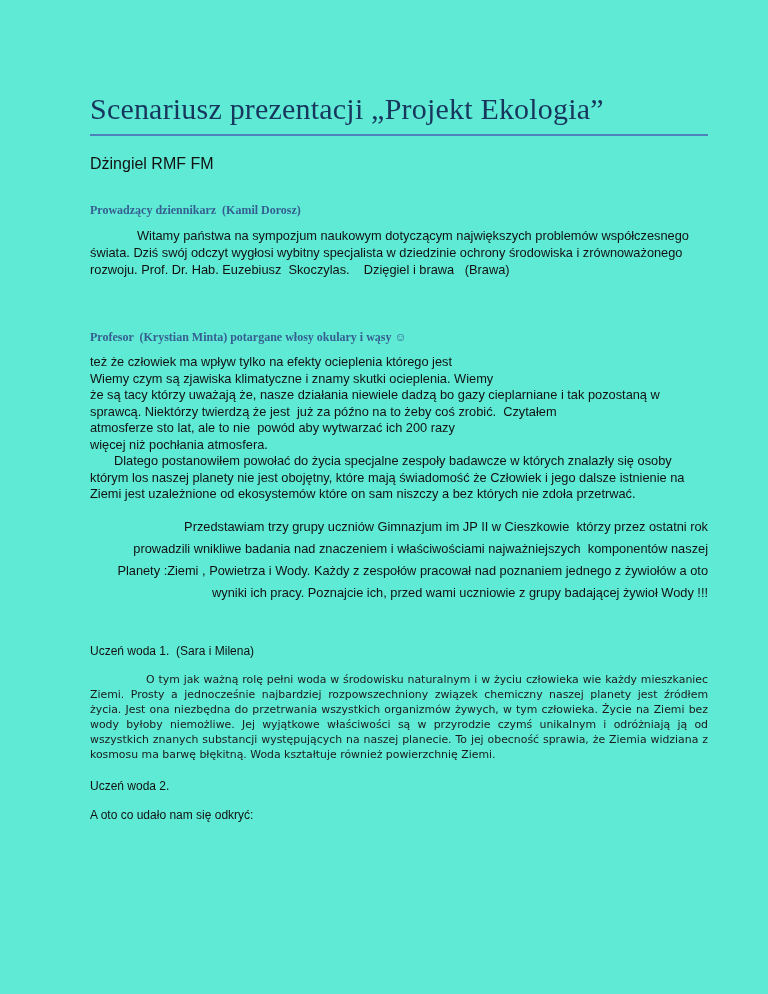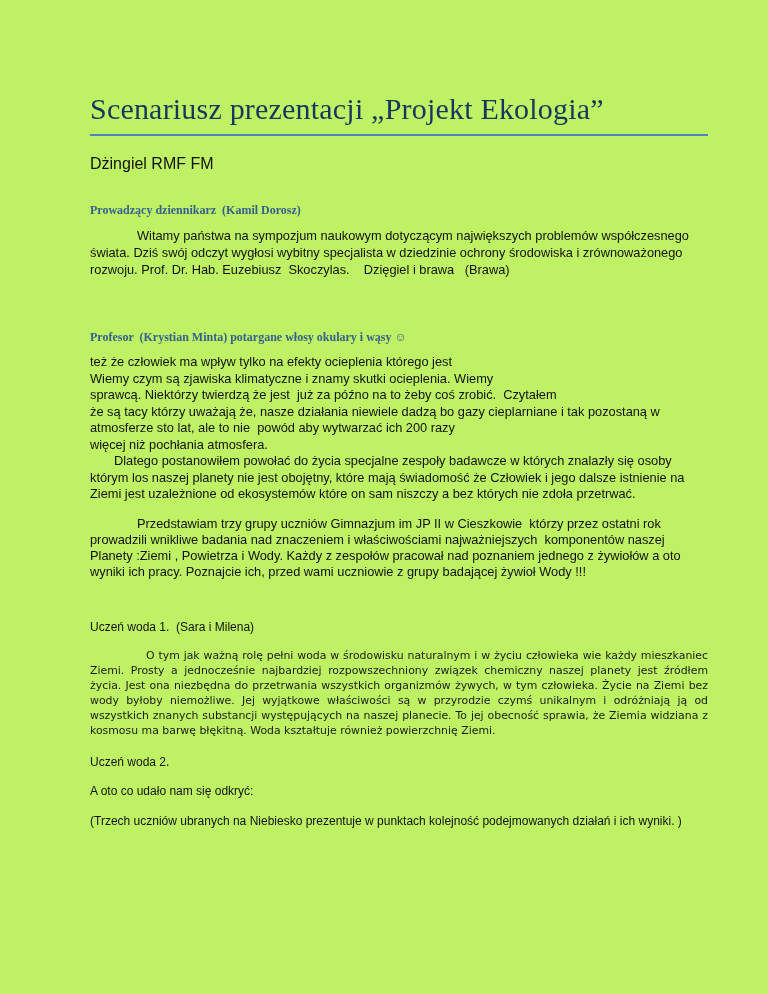--- a/index.html
+++ b/index.html
@@ -5,21 +5,21 @@
 <style>
   html, body {
     margin: 0;
     padding: 0;
     background: #ffffff;
   }
   .page {
     position: relative;
     width: 768px;
     height: 994px;
-    background: #bef264;
+    background: #5eead4;
     overflow: hidden;
     font-family: "Liberation Sans", sans-serif;
     color: #111111;
   }
   .content {
     padding: 72px 60px 0 90px; 
   }
 
   
   .doc-title {
@@ -63,21 +63,21 @@
   .indent-small { text-indent: 24px; }
   .par-host { margin-top: 6px; }
 
   .prof-lines { margin-top: 5px; }
   .prof-line {
     font-size: 12.8px;
     line-height: 16.5px;
     white-space: pre-wrap;
   }
   .par-teams { margin-top: 0; line-height: 16.5px; }
-  .par-groups { margin-top: 0; line-height: 16px; }
+  .par-groups { margin-top: 0; line-height: 22px; text-align: right; }
 
   .label-par {
     font-size: 12px;
     line-height: 17px;
     white-space: pre-wrap;
   }
   .lbl-water1 { margin-top: 39px; }
   .lbl-water2 { margin-top: 16px; }
   .lbl-discovery { margin-top: 1px; }
   .par-stage { margin-top: 13px; }
@@ -104,34 +104,33 @@
     <p class="jingle">Dżingiel RMF FM</p>
 
     <h2 class="h-blue h-host">Prowadzący dziennikarz  (Kamil Dorosz)</h2>
     <p class="body-par indent-tab par-host">Witamy państwa na sympozjum naukowym dotyczącym największych problemów współczesnego świata. Dziś swój odczyt wygłosi wybitny specjalista w dziedzinie ochrony środowiska i zrównoważonego rozwoju. Prof. Dr. Hab. Euzebiusz  Skoczylas.    Dzięgiel i brawa   (Brawa)</p>
 
     <h2 class="h-blue h-prof">Profesor  (Krystian Minta) potargane włosy okulary i wąsy ☺</h2>
 
     <div class="prof-lines">
       <div class="prof-line">też że człowiek ma wpływ tylko na efekty ocieplenia którego jest</div>
       <div class="prof-line">Wiemy czym są zjawiska klimatyczne i znamy skutki ocieplenia. Wiemy</div>
+      <div class="prof-line">że są tacy którzy uważają że, nasze działania niewiele dadzą bo gazy cieplarniane i tak pozostaną w</div>
       <div class="prof-line">sprawcą. Niektórzy twierdzą że jest  już za późno na to żeby coś zrobić.  Czytałem</div>
-      <div class="prof-line">że są tacy którzy uważają że, nasze działania niewiele dadzą bo gazy cieplarniane i tak pozostaną w</div>
       <div class="prof-line">atmosferze sto lat, ale to nie  powód aby wytwarzać ich 200 razy</div>
       <div class="prof-line">więcej niż pochłania atmosfera.</div>
     </div>
 
     <p class="body-par indent-small par-teams">Dlatego postanowiłem powołać do życia specjalne zespoły badawcze w których znalazły się osoby którym los naszej planety nie jest obojętny, które mają świadomość że Człowiek i jego dalsze istnienie na Ziemi jest uzależnione od ekosystemów które on sam niszczy a bez których nie zdoła przetrwać.</p>
 
     <p class="body-par indent-tab par-groups">Przedstawiam trzy grupy uczniów Gimnazjum im JP II w Cieszkowie  którzy przez ostatni rok prowadzili wnikliwe badania nad znaczeniem i właściwościami najważniejszych  komponentów naszej Planety :Ziemi , Powietrza i Wody. Każdy z zespołów pracował nad poznaniem jednego z żywiołów a oto wyniki ich pracy. Poznajcie ich, przed wami uczniowie z grupy badającej żywioł Wody !!!</p>
 
     <p class="label-par lbl-water1">Uczeń woda 1.  (Sara i Milena)</p>
 
     <p class="speech-par">O tym jak ważną rolę pełni woda w środowisku naturalnym i w życiu człowieka wie każdy mieszkaniec Ziemi. Prosty a jednocześnie najbardziej rozpowszechniony związek chemiczny naszej planety jest źródłem życia. Jest ona niezbędna do przetrwania wszystkich organizmów żywych, w tym człowieka. Życie na Ziemi bez wody byłoby niemożliwe. Jej wyjątkowe właściwości są w przyrodzie czymś unikalnym i odróżniają ją od wszystkich znanych substancji występujących na naszej planecie. To jej obecność sprawia, że Ziemia widziana z kosmosu ma barwę błękitną. Woda kształtuje również powierzchnię Ziemi.</p>
 
     <p class="label-par lbl-water2">Uczeń woda 2.</p>
 
     <p class="label-par lbl-discovery">A oto co udało nam się odkryć:</p>
 
-    <p class="label-par par-stage">(Trzech uczniów ubranych na Niebiesko prezentuje w punktach kolejność podejmowanych działań i ich wyniki. )</p>
 
   </div>
 </div>
 
 </body></html>

